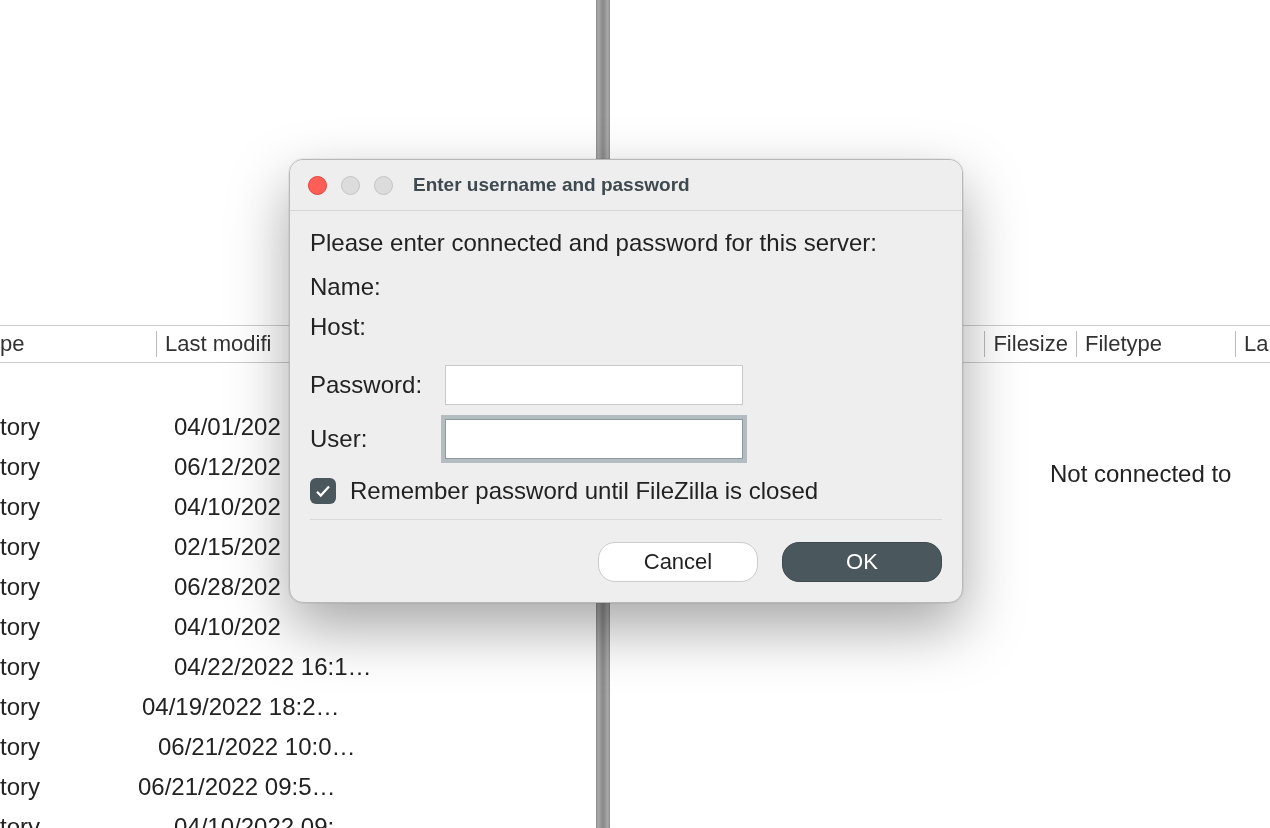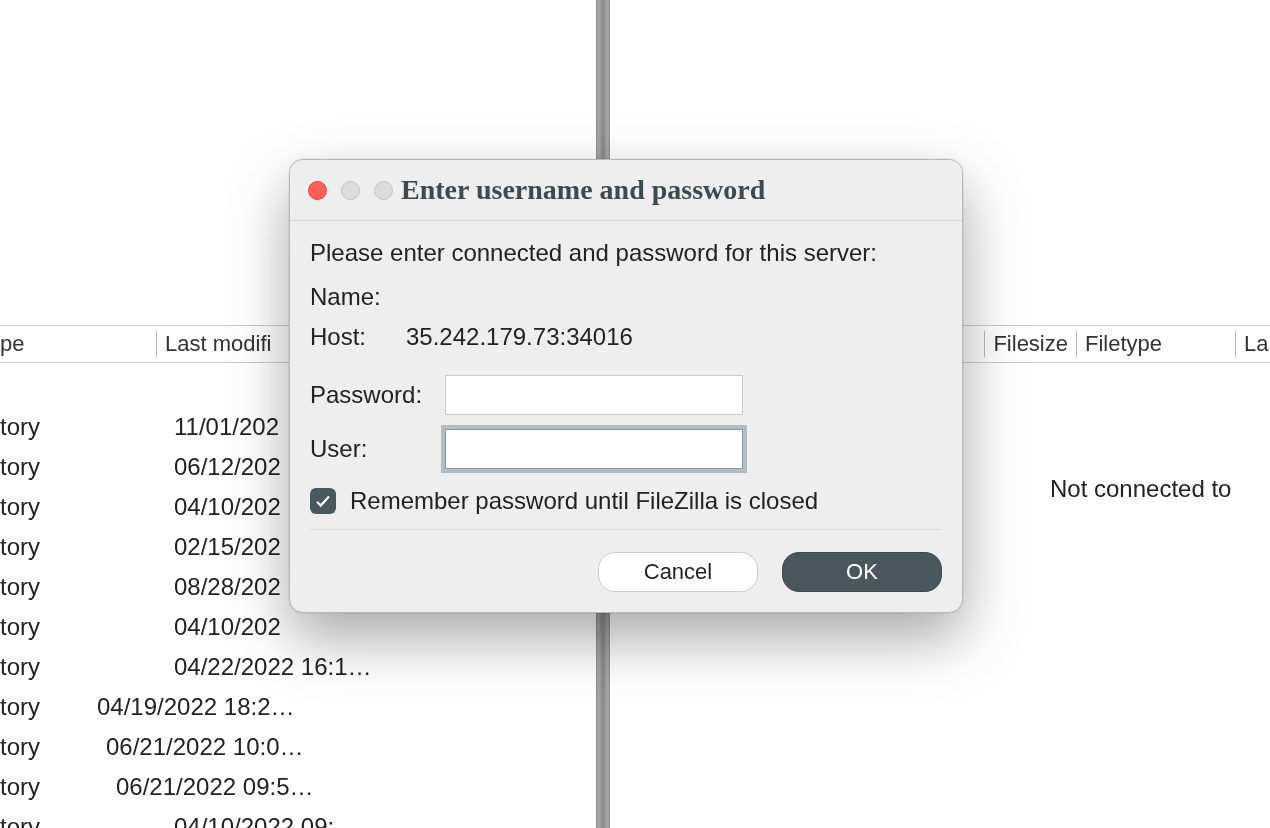--- a/index.html
+++ b/index.html
@@ -93,21 +93,21 @@
       white-space: nowrap;
     }
     
     .row-date {
       margin-left: 12px;
       white-space: nowrap;
     }
     
     .right-msg {
       position: absolute;
-      top: 150px;
+      top: 135px;
       left: 440px;
       font-size: 24px;
       color: #222;
       white-space: nowrap;
     }
     
     
     .dialog {
       position: absolute;
       left: 289px;
@@ -137,25 +137,24 @@
       width: 19px;
       height: 19px;
       border-radius: 50%;
     }
     
     .tl-close { background: #ff5f57; border: 1px solid #e24037; }
     .tl-min { background: #dcdcdc; border: 1px solid #c4c4c4; }
     .tl-max { background: #dcdcdc; border: 1px solid #c4c4c4; }
     
     .dialog-title {
-      font-size: 28px;
+      font-size: 19px;
       font-weight: 700;
       color: #3e4a4f;
-      margin-left: 8px;
-      font-family: Liberation Serif, serif;
+      margin-left: 20px;
     }
     
     .dialog-body {
       padding: 18px 20px 20px 20px;
       font-size: 24px;
       color: #222;
     }
     
     .prompt {
       margin-bottom: 16px;
@@ -269,57 +268,57 @@
 
   <div class="left-panel">
     <div class="panel-header">
       <span class="col-header" style="width:28px;text-align:left;">pe</span>
       <span class="col-sep" style="margin-left:128px;"></span>
       <span class="col-header">Last modifi</span>
     </div>
     <div class="left-list">
       <div class="list-row">
           <span class="row-type" style="width:42px;">tory</span>
-          <span class="row-date" style="margin-left:132px">11/01/202</span>
+          <span class="row-date" style="margin-left:132px">04/01/202</span>
         </div>
       <div class="list-row">
           <span class="row-type" style="width:42px;">tory</span>
           <span class="row-date" style="margin-left:132px">06/12/202</span>
         </div>
       <div class="list-row">
           <span class="row-type" style="width:42px;">tory</span>
           <span class="row-date" style="margin-left:132px">04/10/202</span>
         </div>
       <div class="list-row">
           <span class="row-type" style="width:42px;">tory</span>
           <span class="row-date" style="margin-left:132px">02/15/202</span>
         </div>
       <div class="list-row">
           <span class="row-type" style="width:42px;">tory</span>
-          <span class="row-date" style="margin-left:132px">08/28/202</span>
+          <span class="row-date" style="margin-left:132px">06/28/202</span>
         </div>
       <div class="list-row">
           <span class="row-type" style="width:42px;">tory</span>
           <span class="row-date" style="margin-left:132px">04/10/202</span>
         </div>
       <div class="list-row">
           <span class="row-type" style="width:42px;">tory</span>
           <span class="row-date" style="margin-left:132px">04/22/2022 16:1…</span>
         </div>
       <div class="list-row">
           <span class="row-type" style="width:42px;">tory</span>
-          <span class="row-date" style="margin-left:55px">04/19/2022 18:2…</span>
-        </div>
-      <div class="list-row">
-          <span class="row-type" style="width:42px;">tory</span>
-          <span class="row-date" style="margin-left:64px">06/21/2022 10:0…</span>
-        </div>
-      <div class="list-row">
-          <span class="row-type" style="width:42px;">tory</span>
-          <span class="row-date" style="margin-left:74px">06/21/2022 09:5…</span>
+          <span class="row-date" style="margin-left:100px">04/19/2022 18:2…</span>
+        </div>
+      <div class="list-row">
+          <span class="row-type" style="width:42px;">tory</span>
+          <span class="row-date" style="margin-left:116px">06/21/2022 10:0…</span>
+        </div>
+      <div class="list-row">
+          <span class="row-type" style="width:42px;">tory</span>
+          <span class="row-date" style="margin-left:96px">06/21/2022 09:5…</span>
         </div>
       <div class="list-row">
           <span class="row-type" style="width:42px;">tory</span>
           <span class="row-date" style="margin-left:132px">04/10/2022 09:…</span>
         </div>
     </div>
   </div>
 
   <div class="right-panel">
     <div class="panel-header" style="justify-content:flex-end;padding-right:0;">
@@ -346,21 +345,20 @@
 
   <div class="dialog-body">
     <div class="prompt">Please enter connected and password for this server:</div>
 
     <div class="info-row">
       <div class="info-label">Name:</div>
     </div>
 
     <div class="info-row" style="margin-bottom:24px;">
       <div class="info-label">Host:</div>
-      <div class="info-value">35.242.179.73:34016</div>
     </div>
 
     <div class="form-row">
       <div class="form-label">Password:</div>
       <input type="password" class="text-input" value="" style="">
     </div>
 
     <div class="form-row">
       <div class="form-label">User:</div>
       <input type="text" class="text-input focused" value="" style="">

